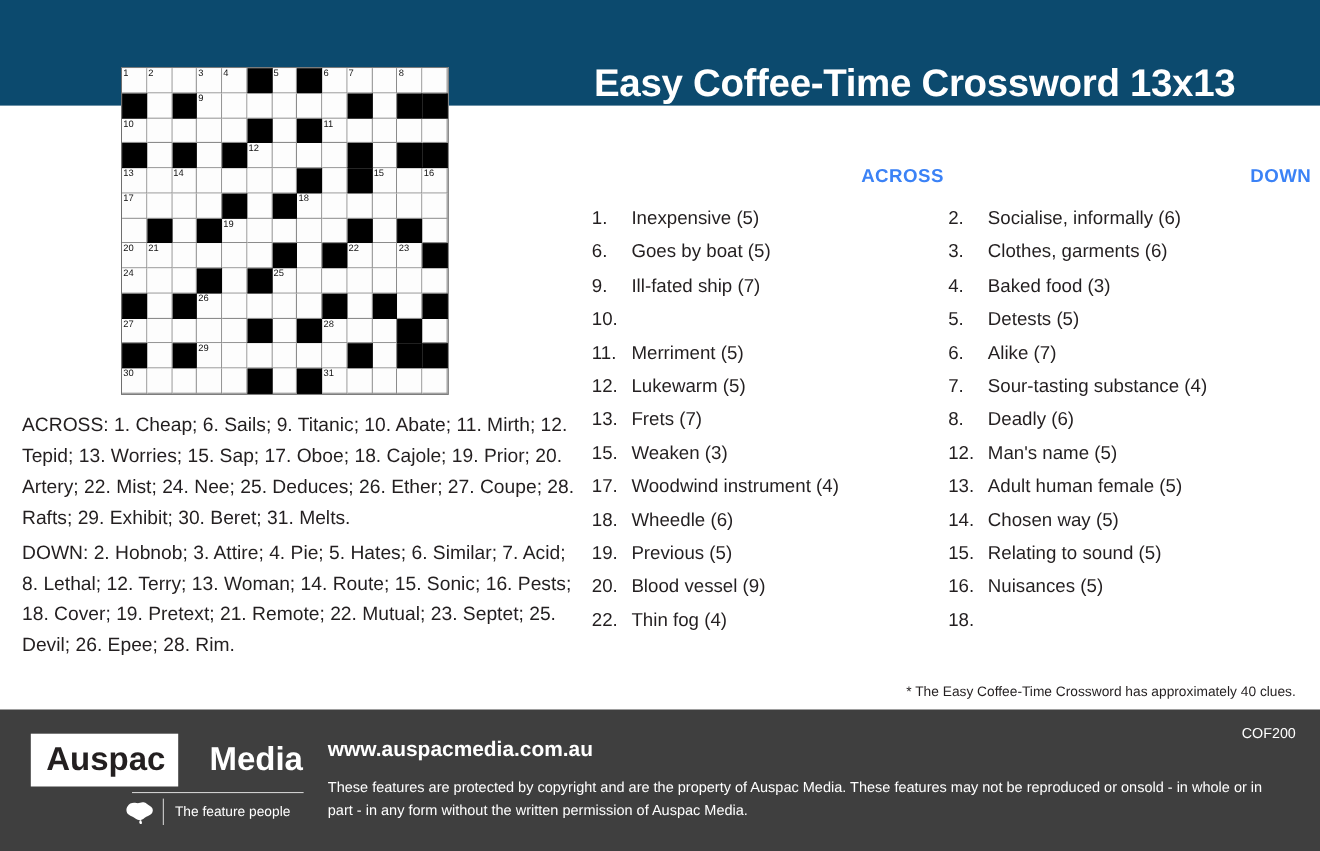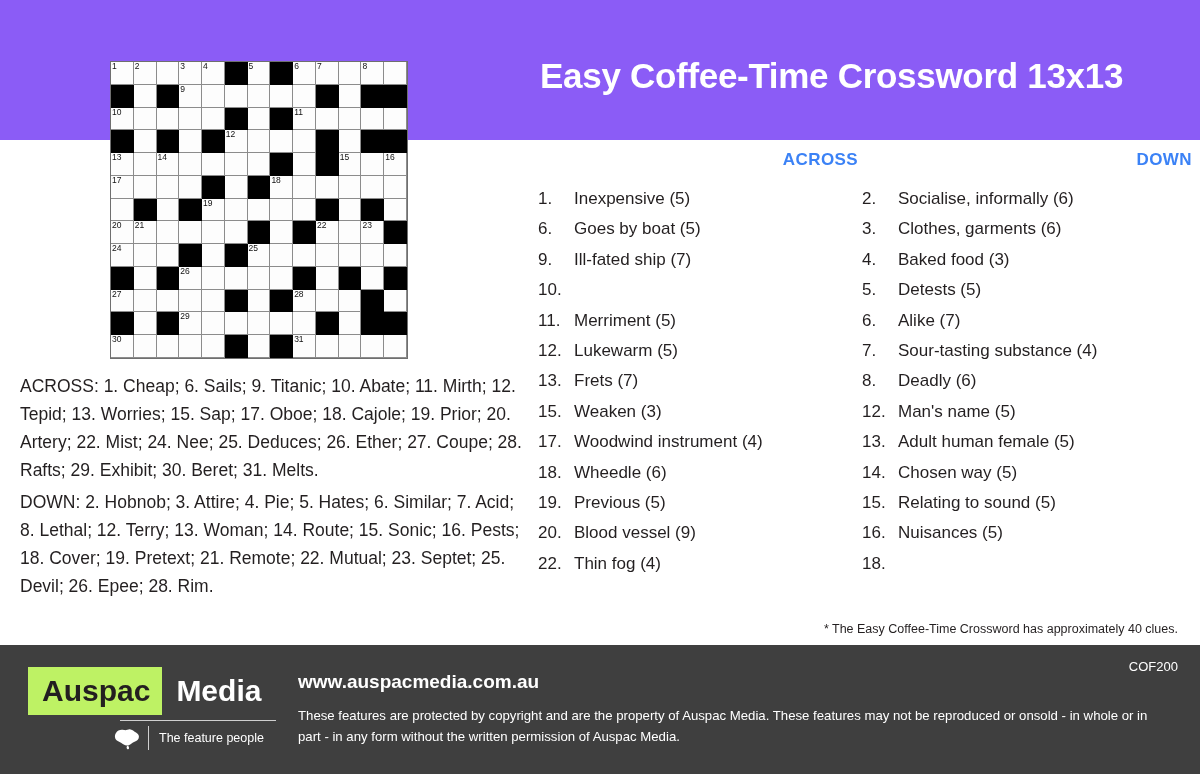--- a/index.html
+++ b/index.html
@@ -10,22 +10,22 @@
     font-family: "Liberation Sans", sans-serif;
     color: #231f20;
     overflow: hidden;
     position: relative;
   }
 
   
   .header {
     position: absolute;
     left: 0; top: 0;
-    width: 1200px; height: 140px;
-    background: #8b5cf6;
+    width: 1200px; height: 96px;
+    background: #0c4a6e;
   }
   .header-title {
     position: absolute;
     left: 540px; top: 56px;
     font-size: 35px;
     font-weight: bold;
     color: #ffffff;
     letter-spacing: -0.3px;
     white-space: nowrap;
   }
@@ -109,34 +109,34 @@
     background: #3f3f3f;
     color: #ffffff;
   }
   .logo {
     position: absolute;
     left: 28px; top: 22px;
     width: 248px; height: 86px;
   }
   .logo-top { display: flex; align-items: stretch; height: 48px; }
   .logo-auspac {
-    background: #bef264;
+    background: #ffffff;
     color: #231f20;
     font-size: 30px;
     font-weight: bold;
     padding: 4px 12px 4px 14px;
     display: flex; align-items: center;
     line-height: 1;
   }
   .logo-media {
     color: #ffffff;
     font-size: 30px;
     font-weight: bold;
     display: flex; align-items: center;
-    padding-left: 14px;
+    padding-left: 28px;
     line-height: 1;
   }
   .logo-rule {
     position: absolute;
     left: 92px; top: 53px;
     width: 156px; height: 1px;
     background: #cfcfcf;
   }
   .logo-bottom {
     position: absolute;

